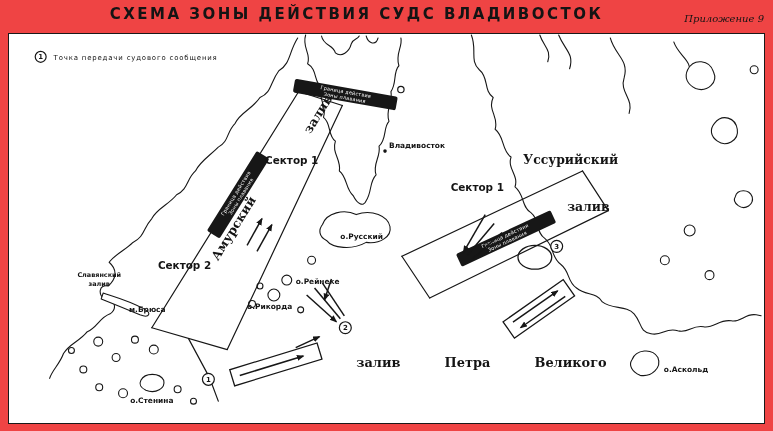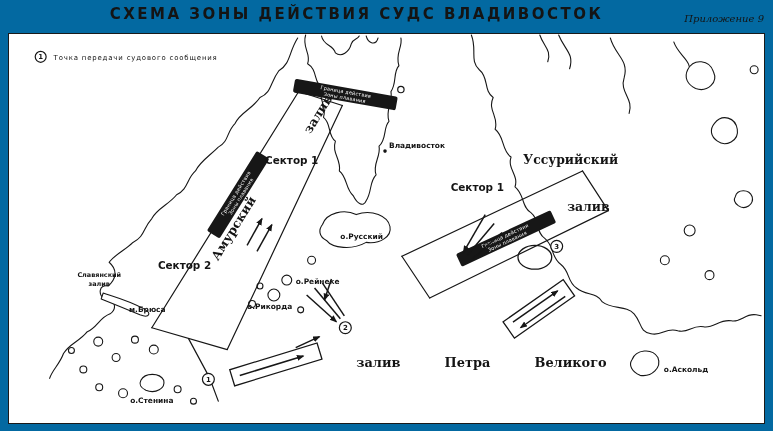--- a/index.html
+++ b/index.html
@@ -1,16 +1,16 @@
 <!DOCTYPE html>
 <html><head>
 <meta charset="utf-8">
 <style>
   html,body{margin:0;padding:0;background:#ffffff;}
-  .page{position:relative;width:773px;height:431px;background:#0369a1;overflow:hidden;
+  .page{position:relative;width:773px;height:431px;background:#ef4444;overflow:hidden;
         font-family:"DejaVu Sans",sans-serif;color:#111;}
   .title{position:absolute;top:5px;left:0;right:60px;text-align:center;
          font-family:"DejaVu Sans",sans-serif;font-weight:bold;font-size:15px;
          letter-spacing:2.5px;color:#141414;white-space:nowrap;}
   .annex{position:absolute;top:13px;right:9px;font-family:"DejaVu Serif",serif;
          font-style:italic;font-size:10px;color:#141414;}
   .mapframe{position:absolute;left:8px;top:33px;width:757px;height:391px;
             border:1.4px solid #1a1a1a;box-sizing:border-box;background:#fff;}
   svg{display:block;}
   .coast{fill:none;stroke:#161616;stroke-width:1.1;stroke-linejoin:round;stroke-linecap:round;}

